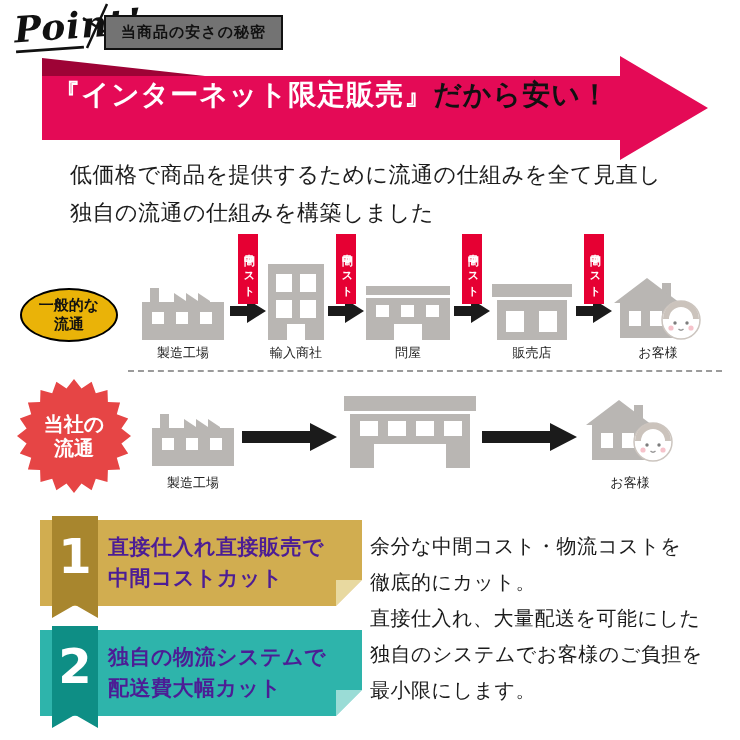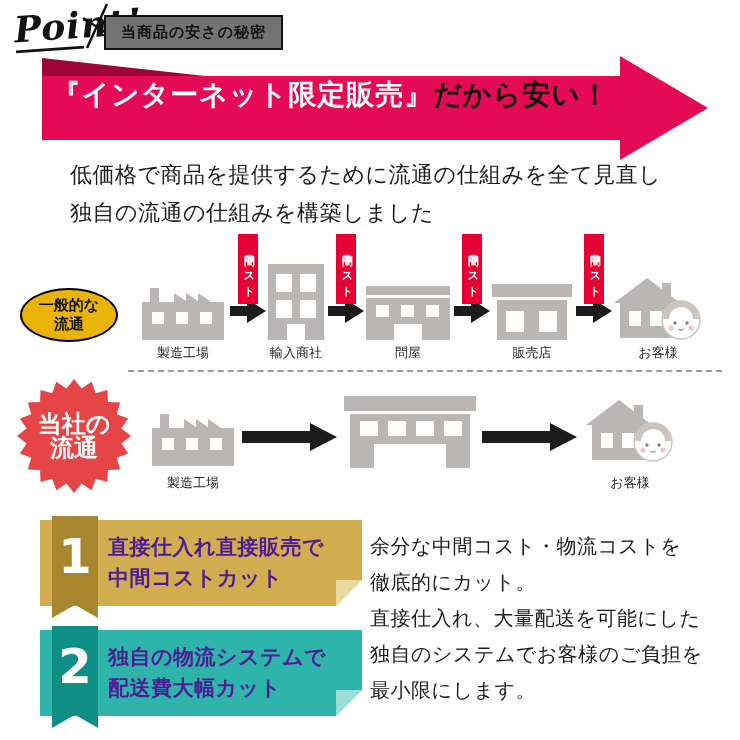--- a/index.html
+++ b/index.html
@@ -46,21 +46,21 @@
   .node-label { position:absolute; top:344px; font-size:13px; font-weight:500; color:#222; text-align:center; }
   .nl1 { left:140px; width:86px; } .nl2 { left:268px; width:56px; } .nl3 { left:366px; width:84px; }
   .nl4 { left:492px; width:80px; } .nl5 { left:614px; width:88px; }
 
   .divider { position:absolute; left:128px; top:370px; width:594px; border-top:2px dashed #9b9b9b; }
 
   
   .burst-svg { position:absolute; left:14px; top:376px; }
   .burst-text { position:absolute; left:14px; top:376px; width:120px; height:120px;
     display:flex; flex-direction:column; align-items:center; justify-content:center;
-    color:#fff; font-size:24px; font-weight:800; line-height:24px; }
+    color:#fff; font-size:20px; font-weight:800; line-height:24px; }
   .ic-factory2  { left:150px; top:408px; }
   .ic-warehouse { left:344px; top:396px; }
   .ic-house2    { left:586px; top:400px; }
   .arl { position:absolute; top:422px; }
   .arl1 { left:242px; } .arl2 { left:482px; }
   .node-label2 { position:absolute; top:474px; font-size:13px; font-weight:500; color:#222; text-align:center; }
   .ml1 { left:150px; width:86px; } .ml2 { left:344px; width:132px; } .ml3 { left:586px; width:88px; }
 
   
   .banner { position:absolute; left:40px; width:322px; height:86px; }

